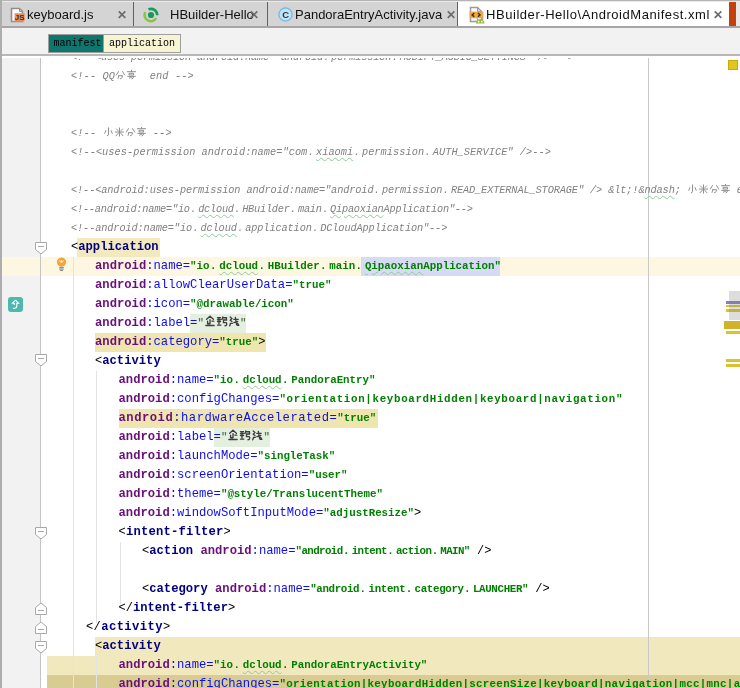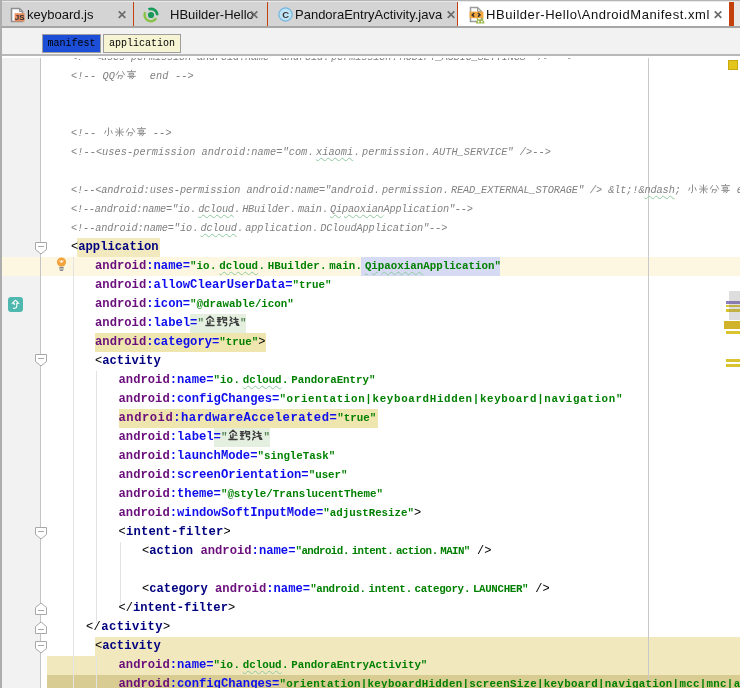--- a/index.html
+++ b/index.html
@@ -1,38 +1,38 @@
 <!DOCTYPE html>
 <html><head><meta charset="utf-8">
 <style>
 html,body{margin:0;padding:0;}
 #root{position:relative;width:740px;height:688px;overflow:hidden;background:#fff;
   font-family:"Liberation Mono",monospace;}
 #tabbar{position:absolute;left:0;top:0;width:740px;height:26px;background:#e9e9e9;
   border-top:1px solid #b5b5b5;box-sizing:border-box;}
-#tabbar .tab{position:absolute;top:1px;height:25px;background:#d4d4d4;border-right:5px solid #c2410c;
+#tabbar .tab{position:absolute;top:1px;height:25px;background:#d4d4d4;border-right:7px solid #c2410c;
   font-family:"Liberation Sans",sans-serif;font-size:13px;color:#111;}
 #tabbar .tab.active{background:#ffffff;}
 #tabbar .tab .lbl{position:absolute;top:5px;white-space:nowrap;}
 #tabbar .tab .x{position:absolute;top:6px;font-size:12px;color:#6b6b6b;font-weight:bold;}
 #tabline{position:absolute;left:0;top:26px;width:740px;height:2px;background:#a6a6a6;}
 #subbar{position:absolute;left:0;top:28px;width:740px;height:28px;background:#f2f2f2;
   border-bottom:2px solid #b8b8b8;box-sizing:border-box;}
 .btn{position:absolute;top:6px;height:17px;border:1px solid #9e9e9e;font-size:10px;
   font-family:"Liberation Mono",monospace;color:#000;text-align:center;line-height:17px;}
 #editor{position:absolute;left:0;top:58px;width:740px;height:630px;background:#fff;overflow:hidden;}
 #gutter{position:absolute;left:0;top:0;width:40px;height:630px;background:#f2f2f2;border-right:1px solid #c4c4c4;}
 .guide{position:absolute;width:1px;background:#e3e3e3;}
 .hl{position:absolute;}
 .row{position:absolute;height:19px;line-height:19px;white-space:pre;font-size:12px;}
 .c{font-style:italic;color:#808080;font-size:10.3px;letter-spacing:-0.18px;}
 .c b{font-weight:normal;padding:0 2.0px 0 0.4px;}
 .t{font-weight:bold;color:#000080;font-size:12.2px;}
 .p{font-weight:bold;color:#6a0e7b;font-size:12.2px;}
-.n{font-weight:bold;color:#0d0dee;font-size:12.2px;}
+.n{font-weight:normal;color:#0d0dee;font-size:12.2px;}
 .s{color:#008000;font-size:10.8px;font-weight:bold;}
 .s b{font-weight:bold;padding:0 2.8px 0 0.4px;}
 .k{color:#000;}
 .w{text-decoration:underline wavy 1px #8fca9f;text-underline-offset:2px;}
 svg.cj{display:inline-block;}
 #ledge{position:absolute;left:0;top:0;width:2px;height:688px;background:#adadad;}
 </style></head>
 <body>
 <div id="root">
   <div id="tabbar">
@@ -76,21 +76,21 @@
         </g>
         <circle cx="10.6" cy="15.7" r="0.85" fill="#fff"></circle>
         <circle cx="13.8" cy="15.7" r="0.85" fill="#fff"></circle>
       </svg>
       <span class="lbl" style="left:28px;letter-spacing:0.55px;">HBuilder-Hello\AndroidManifest.xml</span>
       <span class="x" style="left:255px;">✕</span>
     </div>
   </div>
   <div id="tabline"></div>
   <div id="subbar">
-    <div class="btn" style="left:42px;width:57px;background:#1d4ed8;">manifest</div>
+    <div class="btn" style="left:48px;width:57px;background:#0f766e;">manifest</div>
     <div class="btn" style="left:103px;width:76px;background:#f7f4d3;">application</div>
   </div>
   <div id="editor">
     <div id="gutter"></div>
     <div id="hls">
 <div class="hl" style="top:198.5px;left:0.0px;width:740.0px;height:19.0px;background:#fdf7e2;"></div>
 <div class="hl" style="top:179.5px;left:77.0px;width:83.0px;height:19.0px;background:#f2e9be;"></div>
 <div class="hl" style="top:198.5px;left:361.0px;width:139.0px;height:19.0px;background:#d6daf2;"></div>
 <div class="hl" style="top:255.5px;left:190.0px;width:56.0px;height:19.0px;background:#e4efe0;"></div>
 <div class="hl" style="top:274.5px;left:95.0px;width:171.0px;height:19.0px;background:#efe5ae;"></div>

